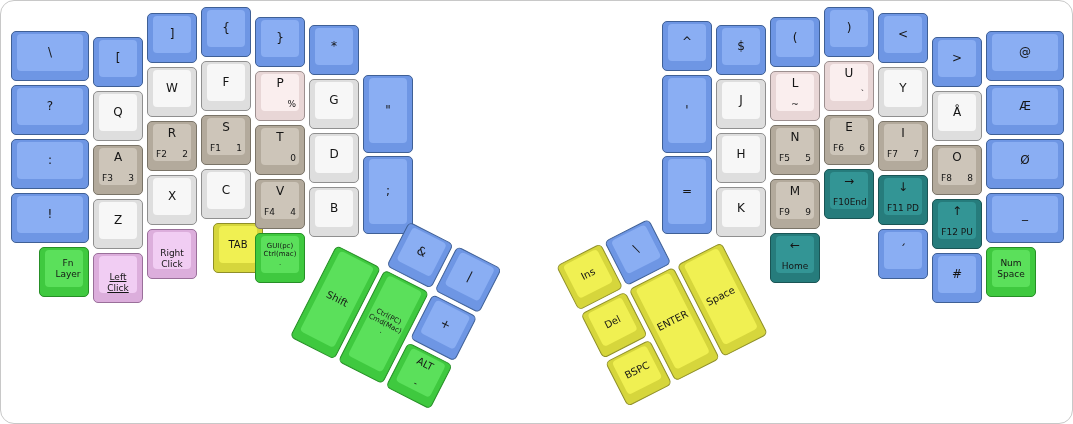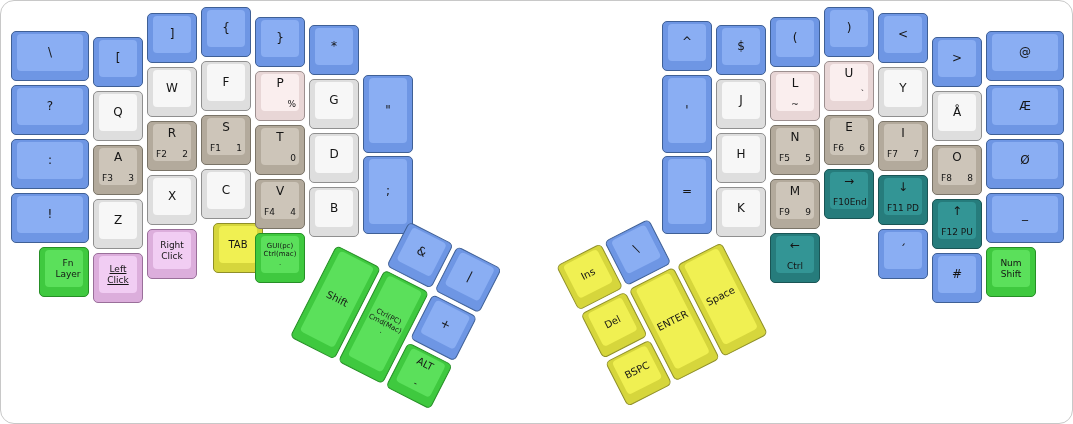--- a/index.html
+++ b/index.html
@@ -52,21 +52,21 @@
 
   .c-blue      { background: var(--blue-side);      border-color: var(--blue-border); }
   .c-blue      .keytop { background: var(--blue-top); }
   .c-white     { background: var(--white-side);     border-color: var(--white-border); }
   .c-white     .keytop { background: var(--white-top); }
   .c-tan       { background: var(--tan-side);       border-color: var(--tan-border); }
   .c-tan       .keytop { background: var(--tan-top); }
   .c-pinkwhite { background: var(--pinkwhite-side); border-color: var(--pinkwhite-border); }
   .c-pinkwhite .keytop { background: var(--pinkwhite-top); }
   .c-pink      { background: var(--pink-side);      border-color: var(--pink-border); }
-  .c-pink      .keytop { background: var(--pink-top); }
+  .c-pink      .keytop { background: var(--pink-top); justify-content: flex-end; }
   .c-yellow    { background: var(--yellow-side);    border-color: var(--yellow-border); }
   .c-yellow    .keytop { background: var(--yellow-top); }
   .c-green     { background: var(--green-side);     border-color: var(--green-border); }
   .c-green     .keytop { background: var(--green-top); }
   .c-red       { background: var(--red-side);       border-color: var(--red-border); }
   .c-red       .keytop { background: var(--red-top); }
   .c-teal      { background: var(--teal-side);      border-color: var(--teal-border); }
   .c-teal      .keytop { background: var(--teal-top); }
 </style>
 </head>
@@ -332,21 +332,21 @@
             <span class="bc"></span>
             <span class="br">9</span>
           </div>
         </div>
       </div>
       <div class="key c-teal" style="left: 769px; top: 232px; width: 50px; height: 50px;">
         <div class="keytop has-sub">
           <div class="legend-main">←</div>
           <div class="legend-sub">
             <span class="bl"></span>
-            <span class="bc">Ctrl</span>
+            <span class="bc">Home</span>
             <span class="br"></span>
           </div>
         </div>
       </div>
       <div class="key c-blue" style="left: 823px; top: 6px; width: 50px; height: 50px;">
         <div class="keytop">
           <div class="legend-main">)</div>
         </div>
       </div>
       <div class="key c-pinkwhite" style="left: 823px; top: 60px; width: 50px; height: 50px;">
@@ -465,21 +465,21 @@
         </div>
       </div>
       <div class="key c-blue" style="left: 985px; top: 192px; width: 78px; height: 50px;">
         <div class="keytop">
           <div class="legend-main">_</div>
         </div>
       </div>
       <div class="key c-green" style="left: 985px; top: 246px; width: 50px; height: 50px;">
         <div class="keytop">
           <div class="legend-main" style="font-size: 9px;">Num
-Shift</div>
+Space</div>
         </div>
       </div>
       <div class="thumb-cluster" style="left: 360px; top: 196px; transform: rotate(27deg);">
         <div class="key c-blue" style="left: 54px; top: 0px; width: 50px; height: 50px;">
           <div class="keytop">
             <div class="legend-main">&amp;</div>
           </div>
         </div>
         <div class="key c-blue" style="left: 108px; top: 0px; width: 50px; height: 50px;">
           <div class="keytop">

